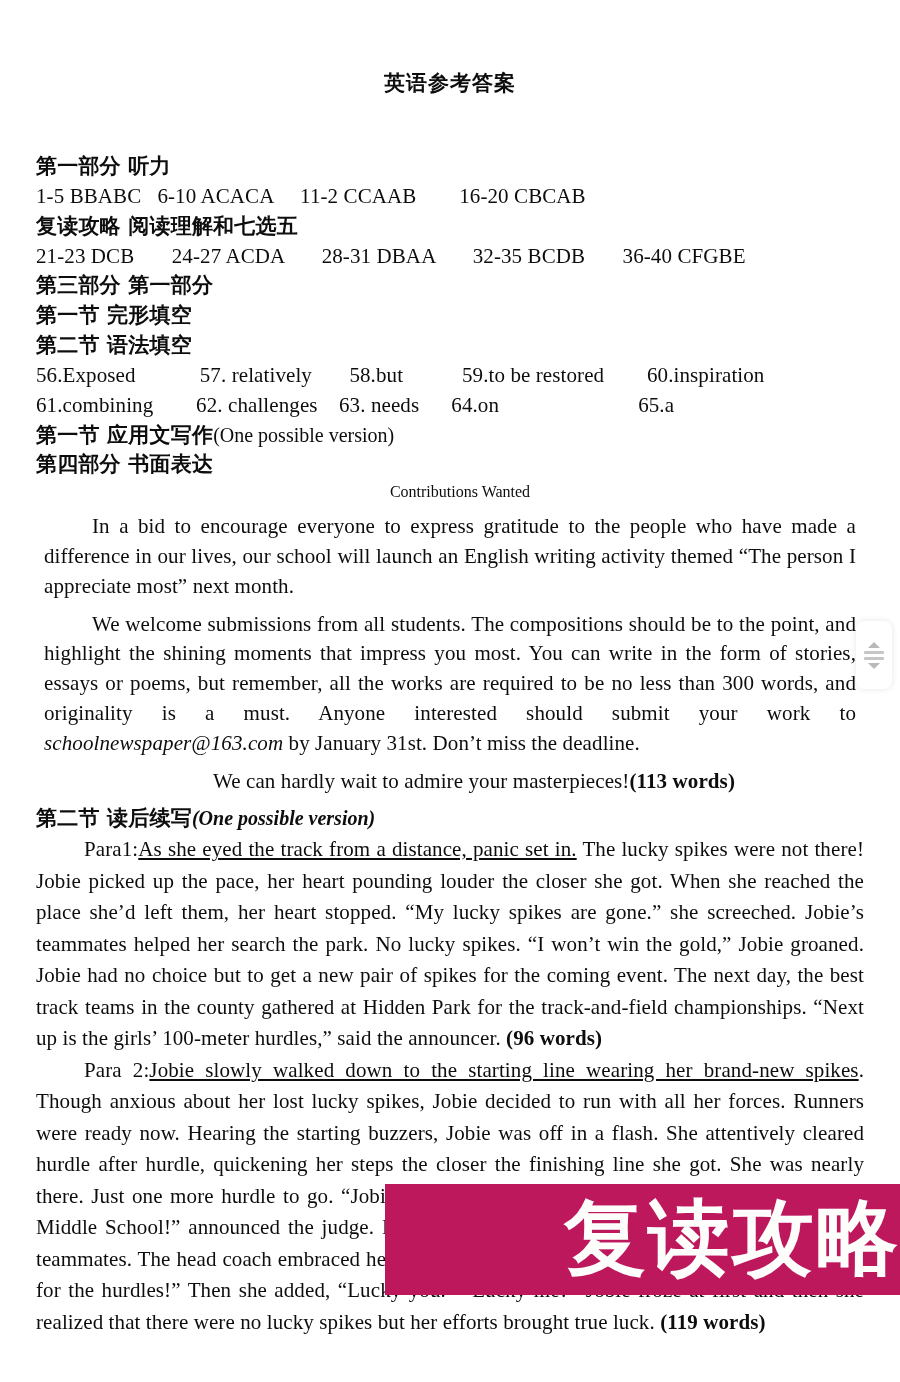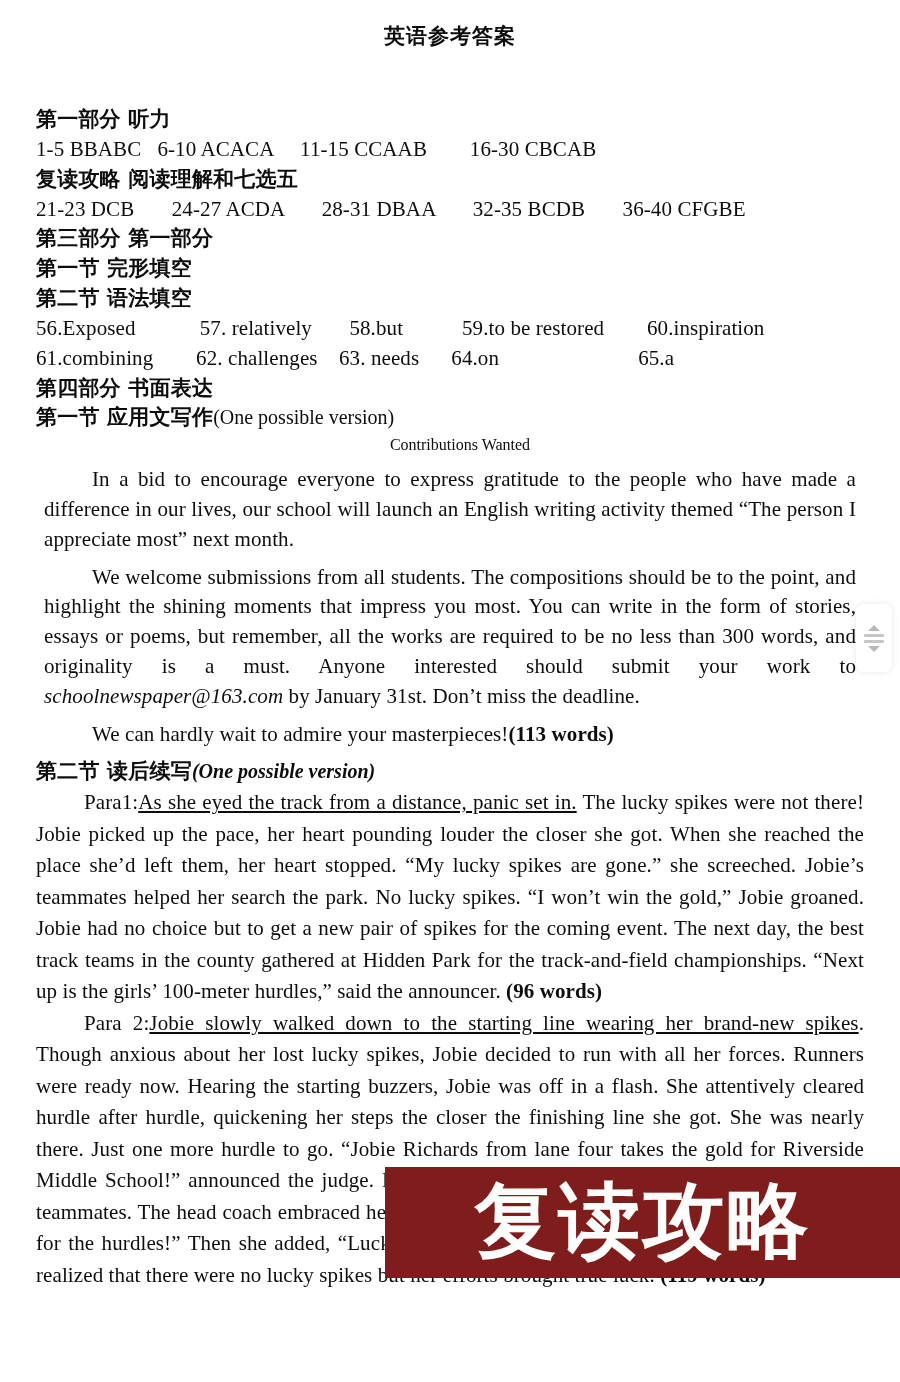--- a/index.html
+++ b/index.html
@@ -25,22 +25,23 @@
     padding: 0 36px;
   }
 
   
   .doc-title {
     text-align: center;
     font-family: "DejaVu Sans", "Liberation Sans", sans-serif;
     font-weight: 700;
     font-size: 21px;
     letter-spacing: 1px;
-    padding-top: 24px;
+    padding-top: 54px;
     line-height: 1.2;
+    margin-top: 17px;
   }
 
   .spacer-after-title { height: 56px; }
 
   
   .sec-head {
     font-family: "DejaVu Sans", "Liberation Sans", sans-serif;
     font-weight: 700;
     font-size: 21px;
     line-height: 1.42;
@@ -78,21 +79,21 @@
   }
   .para {
     font-size: 21px;
     line-height: 1.42;
     text-align: justify;
     text-justify: inter-word;
     text-indent: 48px;
     margin: 8px;
     letter-spacing: 0.1px;
   }
-  .para.nojust { text-align: left; }
+  .para.nojust { text-align: center; }
   .para em { font-style: italic; }
   .para b  { font-weight: 700; }
 
   
   .cont-para {
     font-size: 21px;
     line-height: 1.5;
     text-align: justify;
     text-justify: inter-word;
     text-indent: 48px;
@@ -163,52 +164,52 @@
 </style>
 </head>
 <body>
 
 <div class="page">
 
   <div class="doc-title">英语参考答案</div>
   <div class="spacer-after-title"></div>
 
   <div class="sec-head">第一部分  听力</div>
-  <div class="ans-row">1-5 BBABC   6-10 ACACA     11-15 CCAAB        16-30 CBCAB</div>
+  <div class="ans-row">1-5 BBABC   6-10 ACACA     11-2 CCAAB        16-20 CBCAB</div>
 
   <div class="sec-head">复读攻略  阅读理解和七选五</div>
   <div class="ans-row">21-23 DCB       24-27 ACDA       28-31 DBAA       32-35 BCDB       36-40 CFGBE</div>
 
   <div class="sec-head">第三部分  第一部分</div>
 
   <div class="sec-head">第一节  完形填空</div>
 
   <div class="sec-head">第二节  语法填空</div>
   <div class="ans-row">56.Exposed            57. relatively       58.but           59.to be restored        60.inspiration</div>
   <div class="ans-row">61.combining        62. challenges    63. needs      64.on                          65.a</div>
 
+  <div class="sec-head"><span>第一节  应用文写作</span><span class="latin-note">(One possible version)</span></div>
+
   <div class="sec-head">第四部分  书面表达</div>
 
-  <div class="sec-head"><span>第一节  应用文写作</span><span class="latin-note">(One possible version)</span></div>
-
   <div class="essay-title">Contributions Wanted</div>
 
   <p class="para">In a bid to encourage everyone to express gratitude to the people who have made a difference in our lives, our school will launch an English writing activity themed “The person I appreciate most” next month.</p>
 
   <p class="para"><span>We welcome submissions from all students. The compositions should be to the point, and highlight the shining moments that impress you most. You can write in the form of stories, essays or poems, but remember, all the works are required to be no less than 300 words, and originality is a must. Anyone interested should submit your work to </span><em>schoolnewspaper@163.com</em><span> by January 31st. Don’t miss the deadline.</span></p>
 
   <p class="para nojust"><span>We can hardly wait to admire your masterpieces!</span><b>(113 words)</b></p>
 
   <div class="sec-head"><span>第二节  读后续写</span><span class="latin-note-i">(One possible version)</span></div>
 
   <p class="cont-para"><span>Para1:</span><span class="lead">As she eyed the track from a distance, panic set in.</span><span> The lucky spikes were not there! Jobie picked up the pace, her heart pounding louder the closer she got. When she reached the place she’d left them, her heart stopped. “My lucky spikes are gone.” she screeched. Jobie’s teammates helped her search the park. No lucky spikes. “I won’t win the gold,” Jobie groaned. Jobie had no choice but to get a new pair of spikes for the coming event. The next day, the best track teams in the county gathered at Hidden Park for the track-and-field championships. “Next up is the girls’ 100-meter hurdles,” said the announcer. </span><b>(96 words)</b></p>
 
   <p class="cont-para"><span>Para 2:</span><span class="lead">Jobie slowly walked down to the starting line wearing her brand-new spikes</span><span>. Though anxious about her lost lucky spikes, Jobie decided to run with all her forces. Runners were ready now. Hearing the starting buzzers, Jobie was off in a flash. She attentively cleared hurdle after hurdle, quickening her steps the closer the finishing line she got. She was nearly there. Just one more hurdle to go. “Jobie Richards from lane four takes the gold for Riverside Middle School!” announced the judge. Delighted as she was, Jobie rushed over to her roaring teammates. The head coach embraced her in tight arms and cried out, “Jobie, you broke a record for the hurdles!” Then she added, “Lucky you.” “Lucky me?” Jobie froze at first and then she realized that there were no lucky spikes but her efforts brought true luck. </span><b>(119 words)</b></p>
 
-  <div class="watermark" style="background: #7f1d1d;">
+  <div class="watermark" style="background: #be185d; justify-content: flex-end;">
     <span style="color: rgb(253, 253, 251);">复读攻略</span>
   </div>
 
   <div class="scroll-widget">
     <div class="sw-tri-up"></div>
     <div class="sw-bar"></div>
     <div class="sw-bar"></div>
     <div class="sw-tri-down"></div>
   </div>
 

